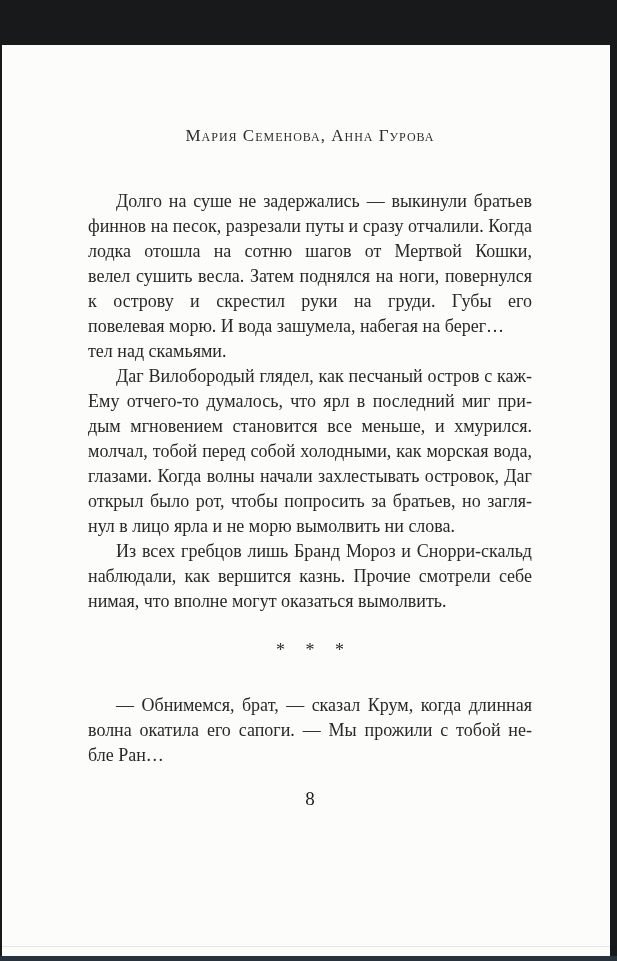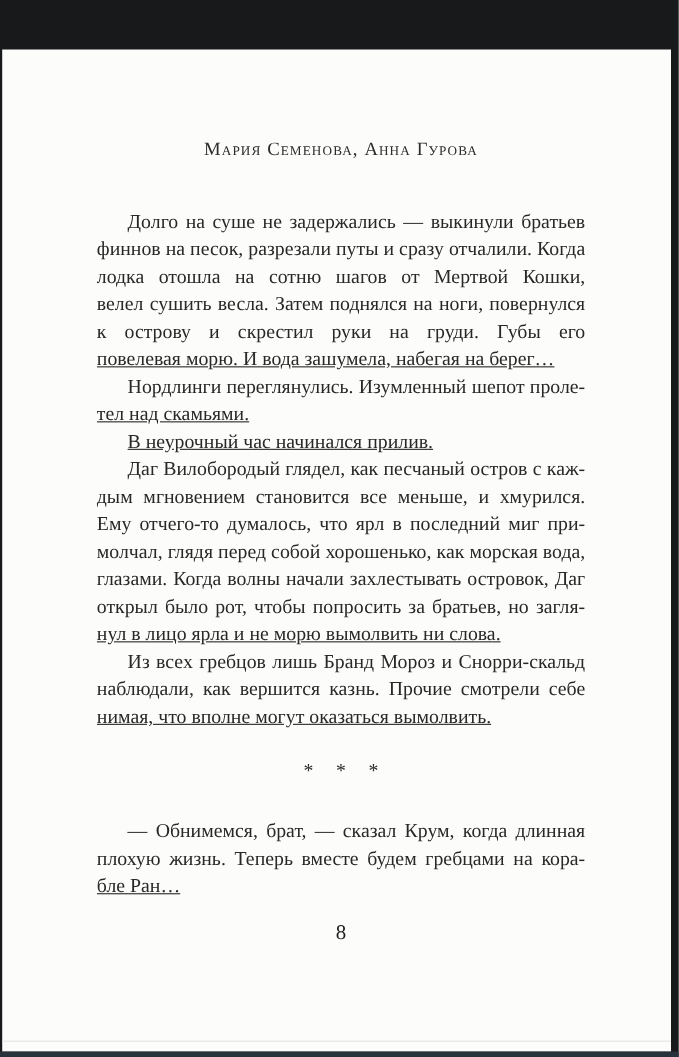--- a/index.html
+++ b/index.html
@@ -50,21 +50,21 @@
     color: #282828;
   }
   .para { margin: 0; }
   .line {
     height: 25px;
     overflow: hidden;
     text-align: justify;
     text-align-last: justify;
   }
   .line.first { padding-left: 28px; }
-  .line.last { text-align: left; text-align-last: left; text-decoration: underline; }
+  .line.last { text-align: left; text-align-last: left; }
   .separator {
     margin: 24px 0 30px 0;
     height: 25px;
     line-height: 25px;
     text-align: center;
     text-align-last: center;
     font-size: 18px;
     word-spacing: 16px;
     color: #2c2c2c;
   }
@@ -87,44 +87,40 @@
       <div class="page-body">
           <div class="para">
             <div class="line first">Долго на суше не задержались — выкинули братьев Халь-</div>
             <div class="line">финнов на песок, разрезали путы и сразу отчалили. Когда</div>
             <div class="line">лодка отошла на сотню шагов от Мертвой Кошки, Арнгрим</div>
             <div class="line">велел сушить весла. Затем поднялся на ноги, повернулся</div>
             <div class="line">к острову и скрестил руки на груди. Губы его зашевелились,</div>
             <div class="line last">повелевая морю. И вода зашумела, набегая на берег…</div>
           </div>
           <div class="para">
-            <div class="line first">Нордлинги переглянулись. Изумленный шепот проле-</div>
             <div class="line last">тел над скамьями.</div>
           </div>
           <div class="para">
-            <div class="line first last">В неурочный час начинался прилив.</div>
-          </div>
-          <div class="para">
             <div class="line first">Даг Вилобородый глядел, как песчаный остров с каж-</div>
+            <div class="line">Ему отчего-то думалось, что ярл в последний миг при-</div>
             <div class="line">дым мгновением становится все меньше, и хмурился.</div>
-            <div class="line">Ему отчего-то думалось, что ярл в последний миг при-</div>
-            <div class="line">молчал, глядя перед собой хорошенько, как морская вода,</div>
+            <div class="line">молчал, тобой перед собой холодными, как морская вода,</div>
             <div class="line">глазами. Когда волны начали захлестывать островок, Даг</div>
             <div class="line">открыл было рот, чтобы попросить за братьев, но загля-</div>
             <div class="line last">нул в лицо ярла и не морю вымолвить ни слова.</div>
           </div>
           <div class="para">
             <div class="line first">Из всех гребцов лишь Бранд Мороз и Снорри-скальд</div>
             <div class="line">наблюдали, как вершится казнь. Прочие смотрели себе</div>
             <div class="line last">нимая, что вполне могут оказаться вымолвить.</div>
           </div>
           <div class="separator">* * *</div>
           <div class="para">
             <div class="line first">— Обнимемся, брат, — сказал Крум, когда длинная</div>
-            <div class="line">плохую жизнь. Теперь вместе будем гребцами на кора-</div>
+            <div class="line">волна окатила его сапоги. — Мы прожили с тобой не-</div>
             <div class="line last">бле Ран…</div>
           </div>
         </div>
       <div class="footer">8</div>
     </div>
     <div class="page-edge-line"></div>
   </div>
   <div class="frame-bottom-bar"></div>
 </div>
 

